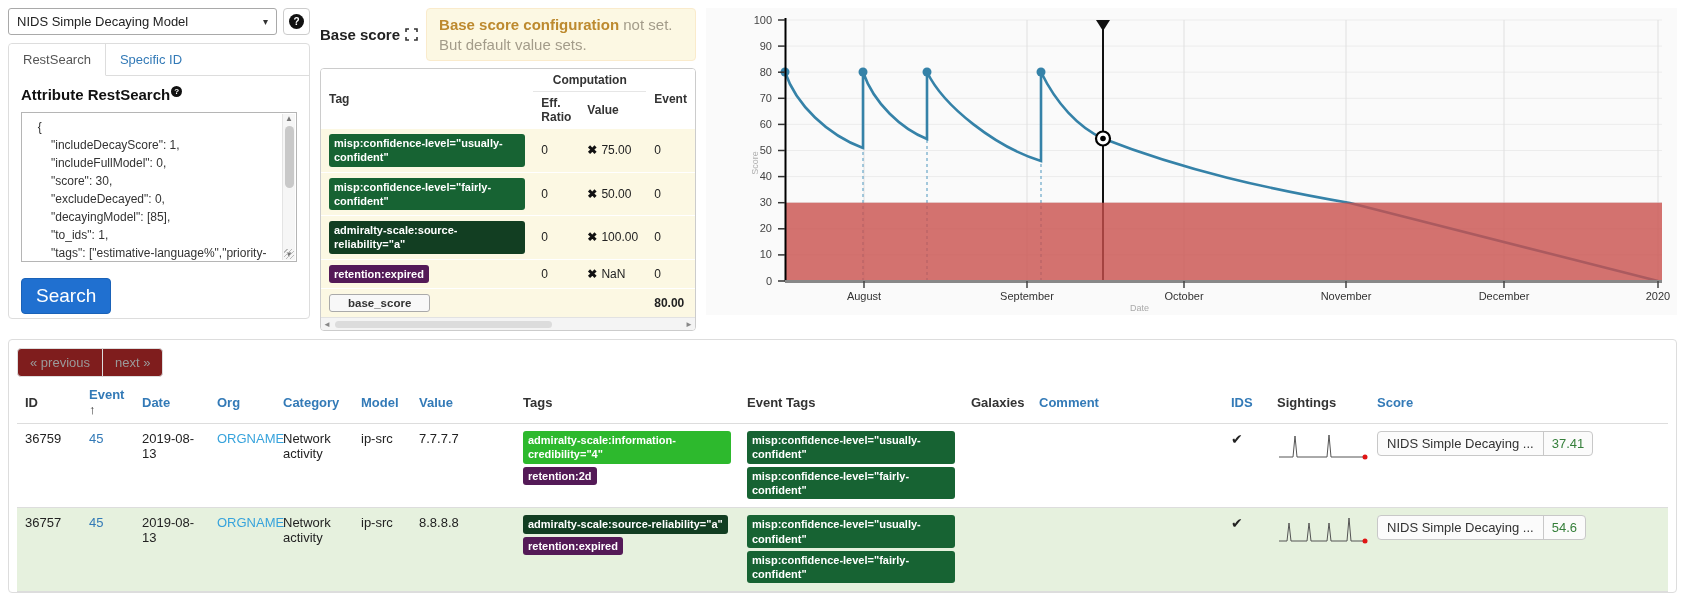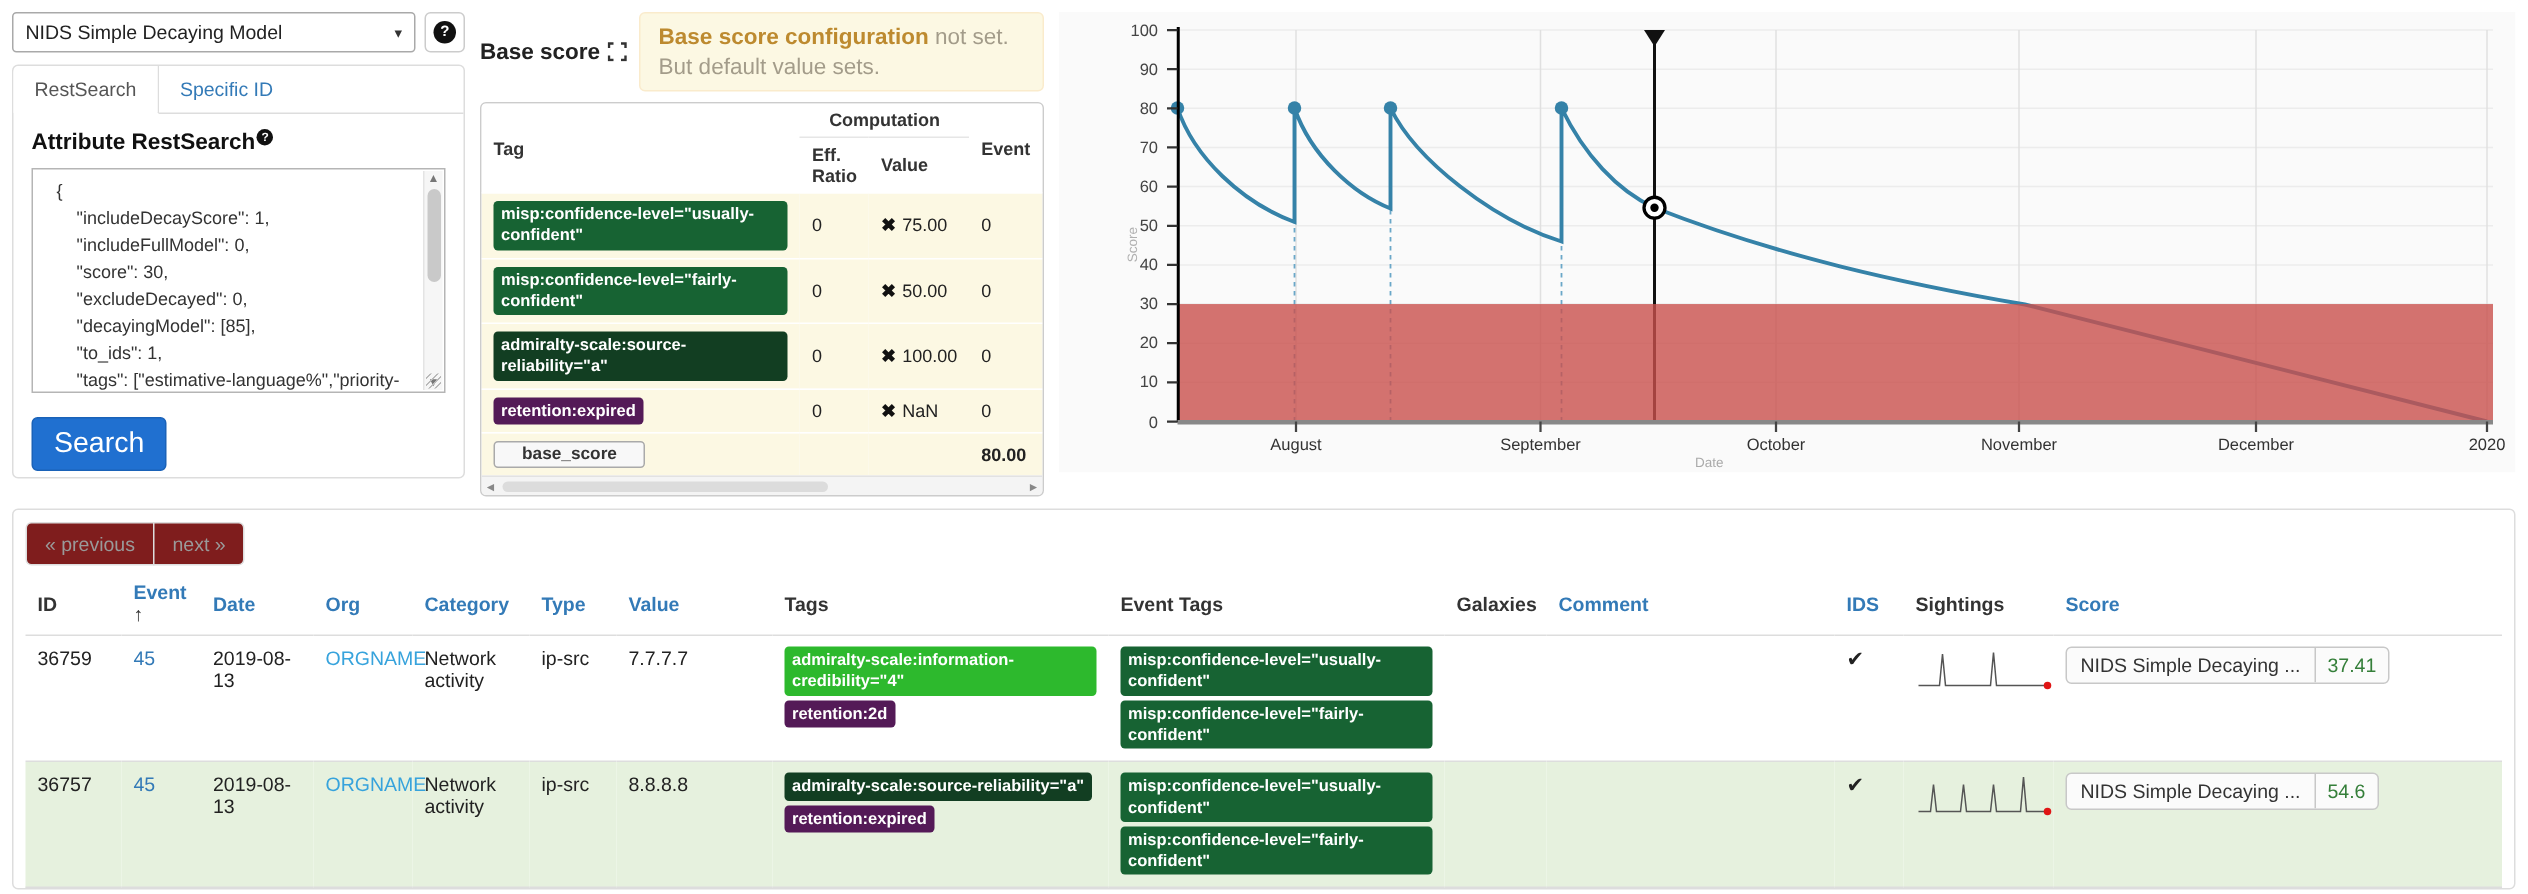--- a/index.html
+++ b/index.html
@@ -334,21 +334,21 @@
       <col style="width:100px">
         <col>
     </colgroup>
     <thead>
       <tr>
         <th>ID</th>
         <th class="link"><span>Event</span> <span class="sort-arrow">↑</span></th>
         <th class="link">Date</th>
         <th class="link">Org</th>
         <th class="link">Category</th>
-        <th class="link">Type</th>
+        <th class="link">Model</th>
         <th class="link">Value</th>
         <th>Tags</th>
         <th>Event Tags</th>
         <th>Galaxies</th>
         <th class="link">Comment</th>
         <th class="link">IDS</th>
         <th>Sightings</th>
         <th class="link">Score</th>
       </tr>
     </thead>

